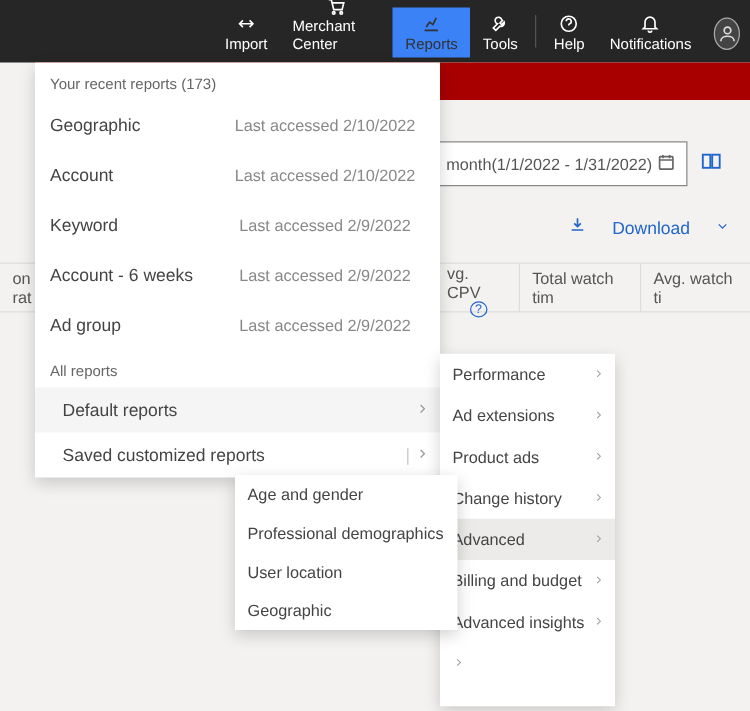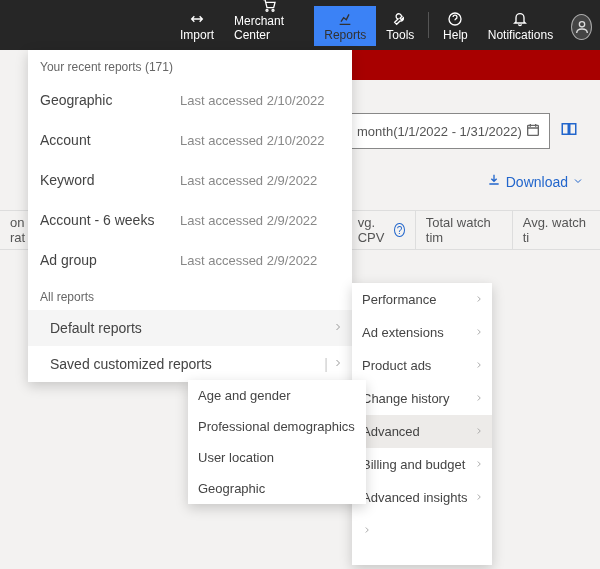--- a/index.html
+++ b/index.html
@@ -18,39 +18,39 @@
 
   
   .redbar { position: absolute; left: 28px; top: 50px; right: 0; height: 30px; background: #a80000; }
 
   
   .daterange { position: absolute; right: 50px; top: 113px; height: 36px; width: 202px; border: 1px solid #888; background: #fff; display: flex; align-items: center; padding: 0 8px; font-size: 13px; color: #555; }
   .daterange .cal { margin-left: auto; }
   .cmp-icon { position: absolute; right: 22px; top: 120px; color: #2266cc; font-size: 18px; }
 
   
-  .download { position: absolute; right: 16px; top: 172px; color: #2266cc; font-size: 14px; cursor: pointer; display:flex; align-items:center; gap:4px;}
+  .download { position: absolute; right: 16px; top: 172px; color: #2266cc; font-size: 14px; cursor: pointer; display:flex; align-items:center; gap:20px;}
   .download .chev { color:#2266cc; }
 
   
   .tblhdr { position: absolute; left: 0; right: 0; top: 210px; height: 40px; border-top: 1px solid #ddd; border-bottom: 1px solid #ddd; display: flex; align-items: center; font-size: 13px; color: #555; }
   .tblhdr > div { padding: 0 10px; border-right:1px solid #ddd; height:100%; display:flex; align-items:center; }
   .tblhdr .c1 { width:40px; }
   .tblhdr .c2 { width:320px; }
-  .tblhdr .c3 { width:70px; }
+  .tblhdr .c3 { width:70px;flex-direction:column; }
   .tblhdr .c4 { width:100px; }
   .tblhdr .c5 { width: 90px; border-right:none; }
   .info { width:14px; height:14px; border:1px solid #2266cc; border-radius:50%; display:inline-flex; align-items:center; justify-content:center; font-size:10px; color:#2266cc; margin-left:3px;}
 
   
   .reports-panel { position: absolute; left: 28px; top: 50px; width: 324px; background: #fff; box-shadow: 0 4px 12px rgba(0,0,0,0.18); z-index: 20; }
   .reports-panel .hdr { font-size: 12px; color: #666; padding: 10px 12px 6px; }
   .reports-panel .row { display: flex; align-items: center; padding: 12px 12px; font-size: 14px; color: #444; cursor: pointer; }
   .reports-panel .row .name { flex: 0 0 140px; }
-  .reports-panel .row .meta { flex: 1; text-align: left; color: #888; font-size: 13px; }
+  .reports-panel .row .meta { flex: 1; text-align: center; color: #888; font-size: 13px; }
   .reports-panel .catrow { display:flex; align-items:center; padding: 10px 8px 10px 12px; cursor:pointer; font-size:14px; color:#444;}
   .reports-panel .catrow .label { flex:1;margin-left:10px; }
   .reports-panel .catrow .bar { color:#ccc; margin-right:4px; font-size:14px;}
   .chevR { color:#999; }
 
   
   .flyout2 { position: absolute; left: 352px; top: 283px; width: 140px; background: #fff; box-shadow: 0 4px 12px rgba(0,0,0,0.18); z-index: 21; }
   .flyout2 .frow { display:flex; padding: 9px 8px 9px 10px; font-size: 13px; color:#444; cursor:pointer;}
   .flyout2 .frow.sel { background:#edebe9; }
   .flyout2 .frow .lbl { flex: 1; }
@@ -168,21 +168,21 @@
     </div>
   <div class="c4">
       <span>Total watch tim</span>
     </div>
   <div class="c5">
       <span>Avg. watch ti</span>
     </div>
 </div>
 
 <div class="reports-panel">
-  <div class="hdr">Your recent reports (171)</div>
+  <div class="hdr">Your recent reports (173)</div>
 
   <div class="row">
     <span class="name">Geographic</span>
     <span class="meta">Last accessed 2/10/2022</span>
   </div>
   <div class="row">
     <span class="name">Account</span>
     <span class="meta">Last accessed 2/10/2022</span>
   </div>
   <div class="row">

